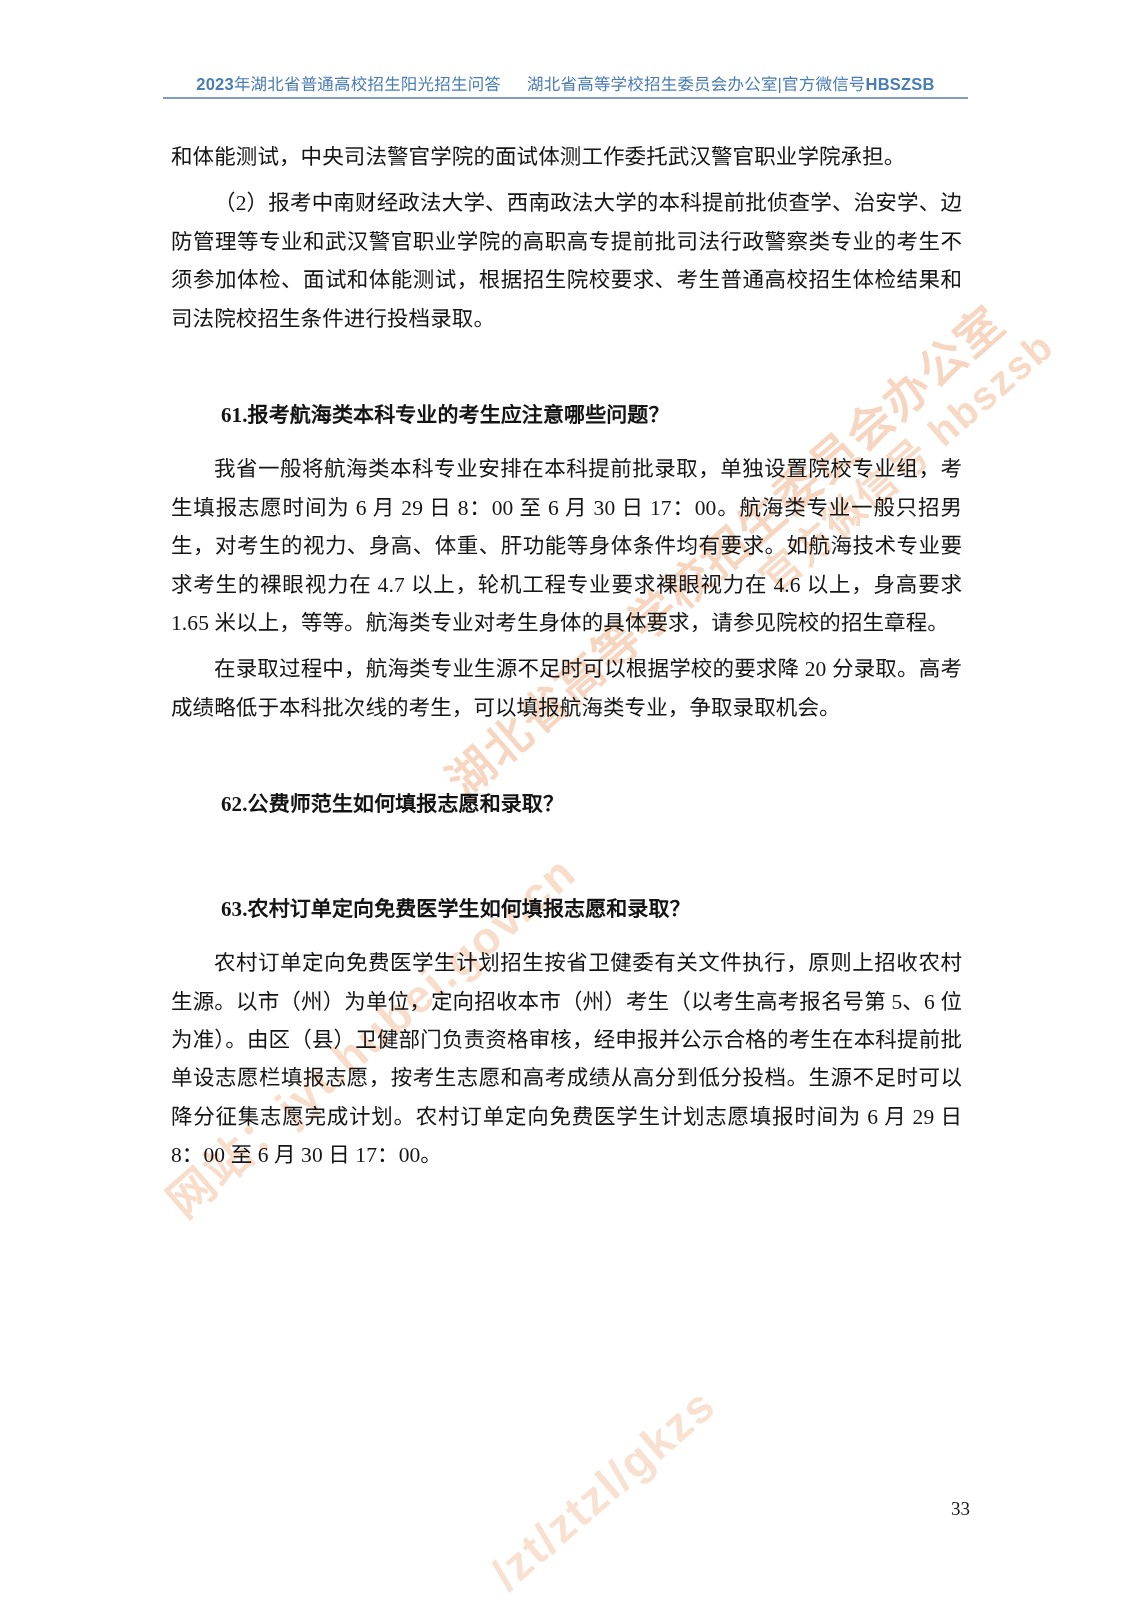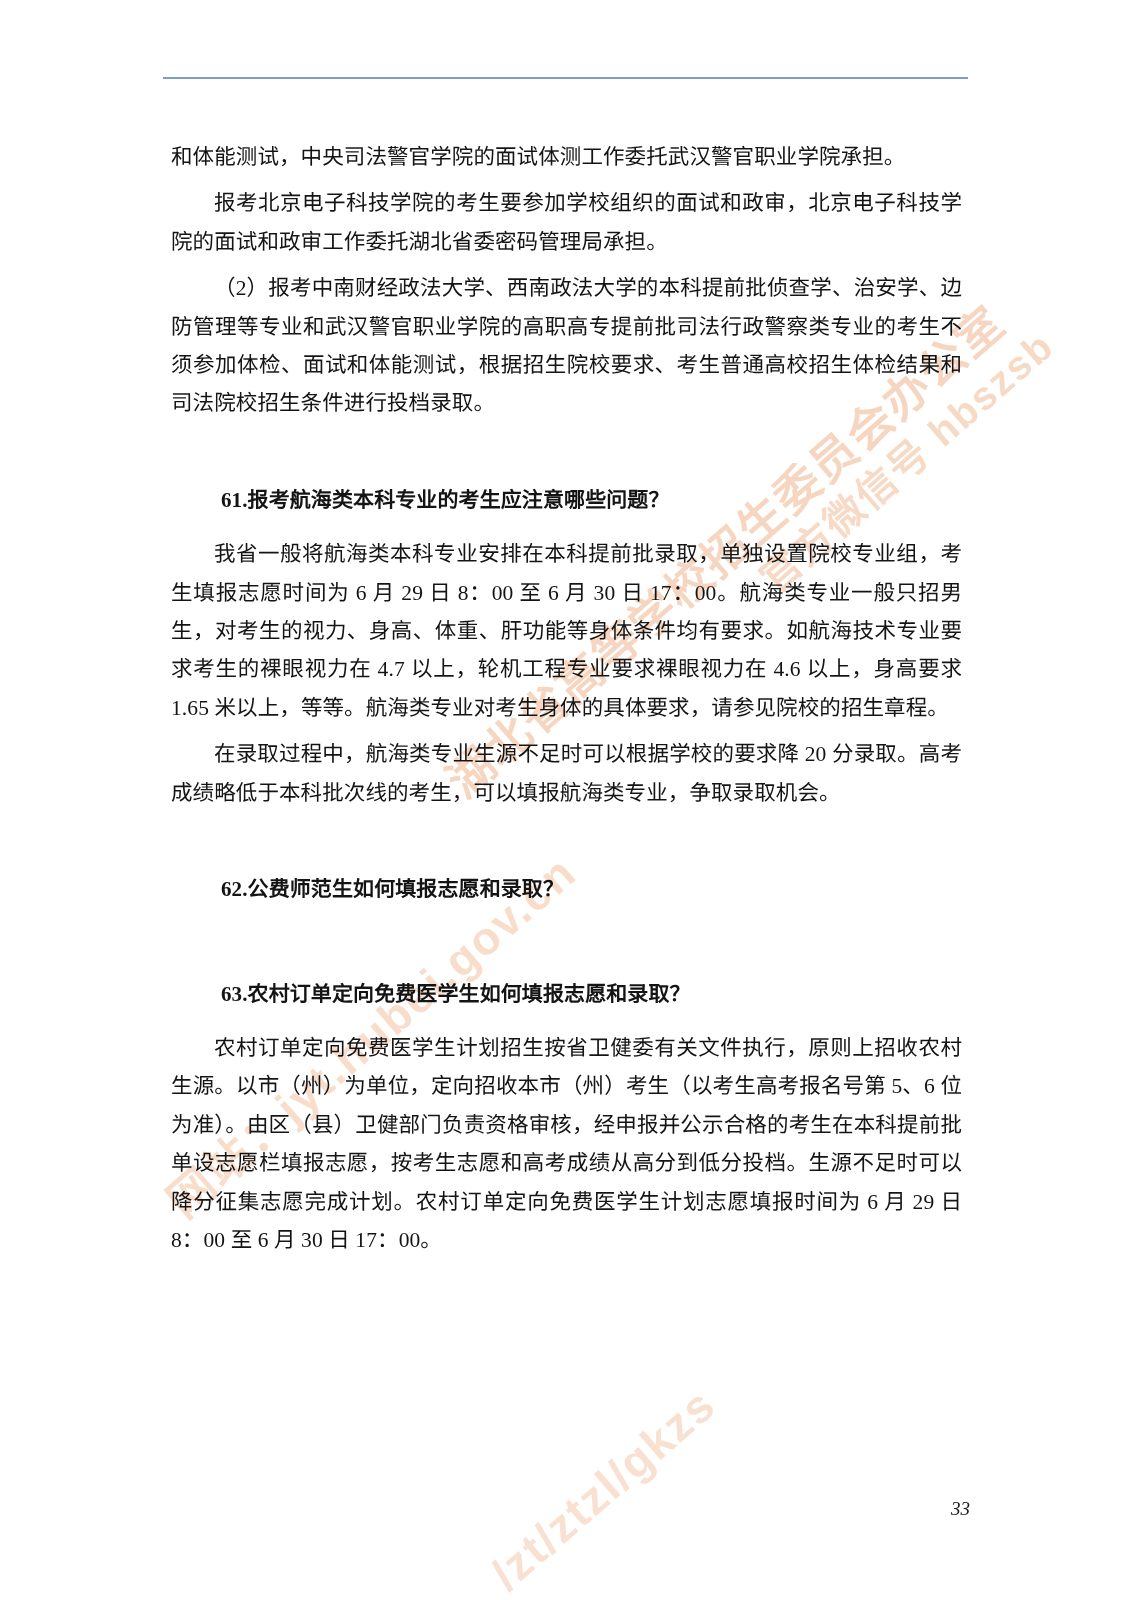--- a/index.html
+++ b/index.html
@@ -128,21 +128,20 @@
   }
   .spacer-md { height: 34px; }
 
   
   #footer {
     position: absolute;
     left: 163px;
     top: 1498px;
     width: 807px;
     z-index: 3;
-    font-style: italic;
   }
   #page-number {
     text-align: right;
     font-size: 19px;
     color: #1a1a1a;
     font-family: "Liberation Serif", "DejaVu Serif", serif;
   }
 </style>
 </head>
 <body>
@@ -150,27 +149,29 @@
 <div id="page">
 
   <div id="watermark-layer">
     <div class="wm wm-a">湖北省高等学校招生委员会办公室</div>
     <div class="wm wm-c">官方微信号 hbszsb</div>
     <div class="wm wm-b">网站：jyt.hubei.gov.cn</div>
     <div class="wm wm-d">/zt/ztzl/gkzs</div>
   </div>
 
   <div id="header">
+    <div id="header-line">
+      <span class="hl-num">2023</span><span>年湖北省普通高校招生阳光招生问答</span><span class="hl-gap"></span><span>湖北省高等学校招生委员会办公室|官方微信号</span><span class="hl-code">HBSZSB</span>
+    </div>
     <div id="header-rule"></div>
   </div>
 
   <div id="content">
 
     <p class="para">和体能测试，中央司法警官学院的面试体测工作委托武汉警官职业学院承担。</p>
-    <p class="para indent">报考北京电子科技学院的考生要参加学校组织的面试和政审，北京电子科技学院的面试和政审工作委托湖北省委密码管理局承担。</p>
     <p class="para indent">（2）报考中南财经政法大学、西南政法大学的本科提前批侦查学、治安学、边防管理等专业和武汉警官职业学院的高职高专提前批司法行政警察类专业的考生不须参加体检、面试和体能测试，根据招生院校要求、考生普通高校招生体检结果和司法院校招生条件进行投档录取。</p>
 
     <div class="spacer-md"></div>
 
     <h3 class="qhead">61.报考航海类本科专业的考生应注意哪些问题？</h3>
     <p class="para indent">我省一般将航海类本科专业安排在本科提前批录取，单独设置院校专业组，考生填报志愿时间为 6 月 29 日 8：00 至 6 月 30 日 17：00。航海类专业一般只招男生，对考生的视力、身高、体重、肝功能等身体条件均有要求。如航海技术专业要求考生的裸眼视力在 4.7 以上，轮机工程专业要求裸眼视力在 4.6 以上，身高要求 1.65 米以上，等等。航海类专业对考生身体的具体要求，请参见院校的招生章程。</p>
     <p class="para indent">在录取过程中，航海类专业生源不足时可以根据学校的要求降 20 分录取。高考成绩略低于本科批次线的考生，可以填报航海类专业，争取录取机会。</p>
 
     <div class="spacer-md"></div>
 

